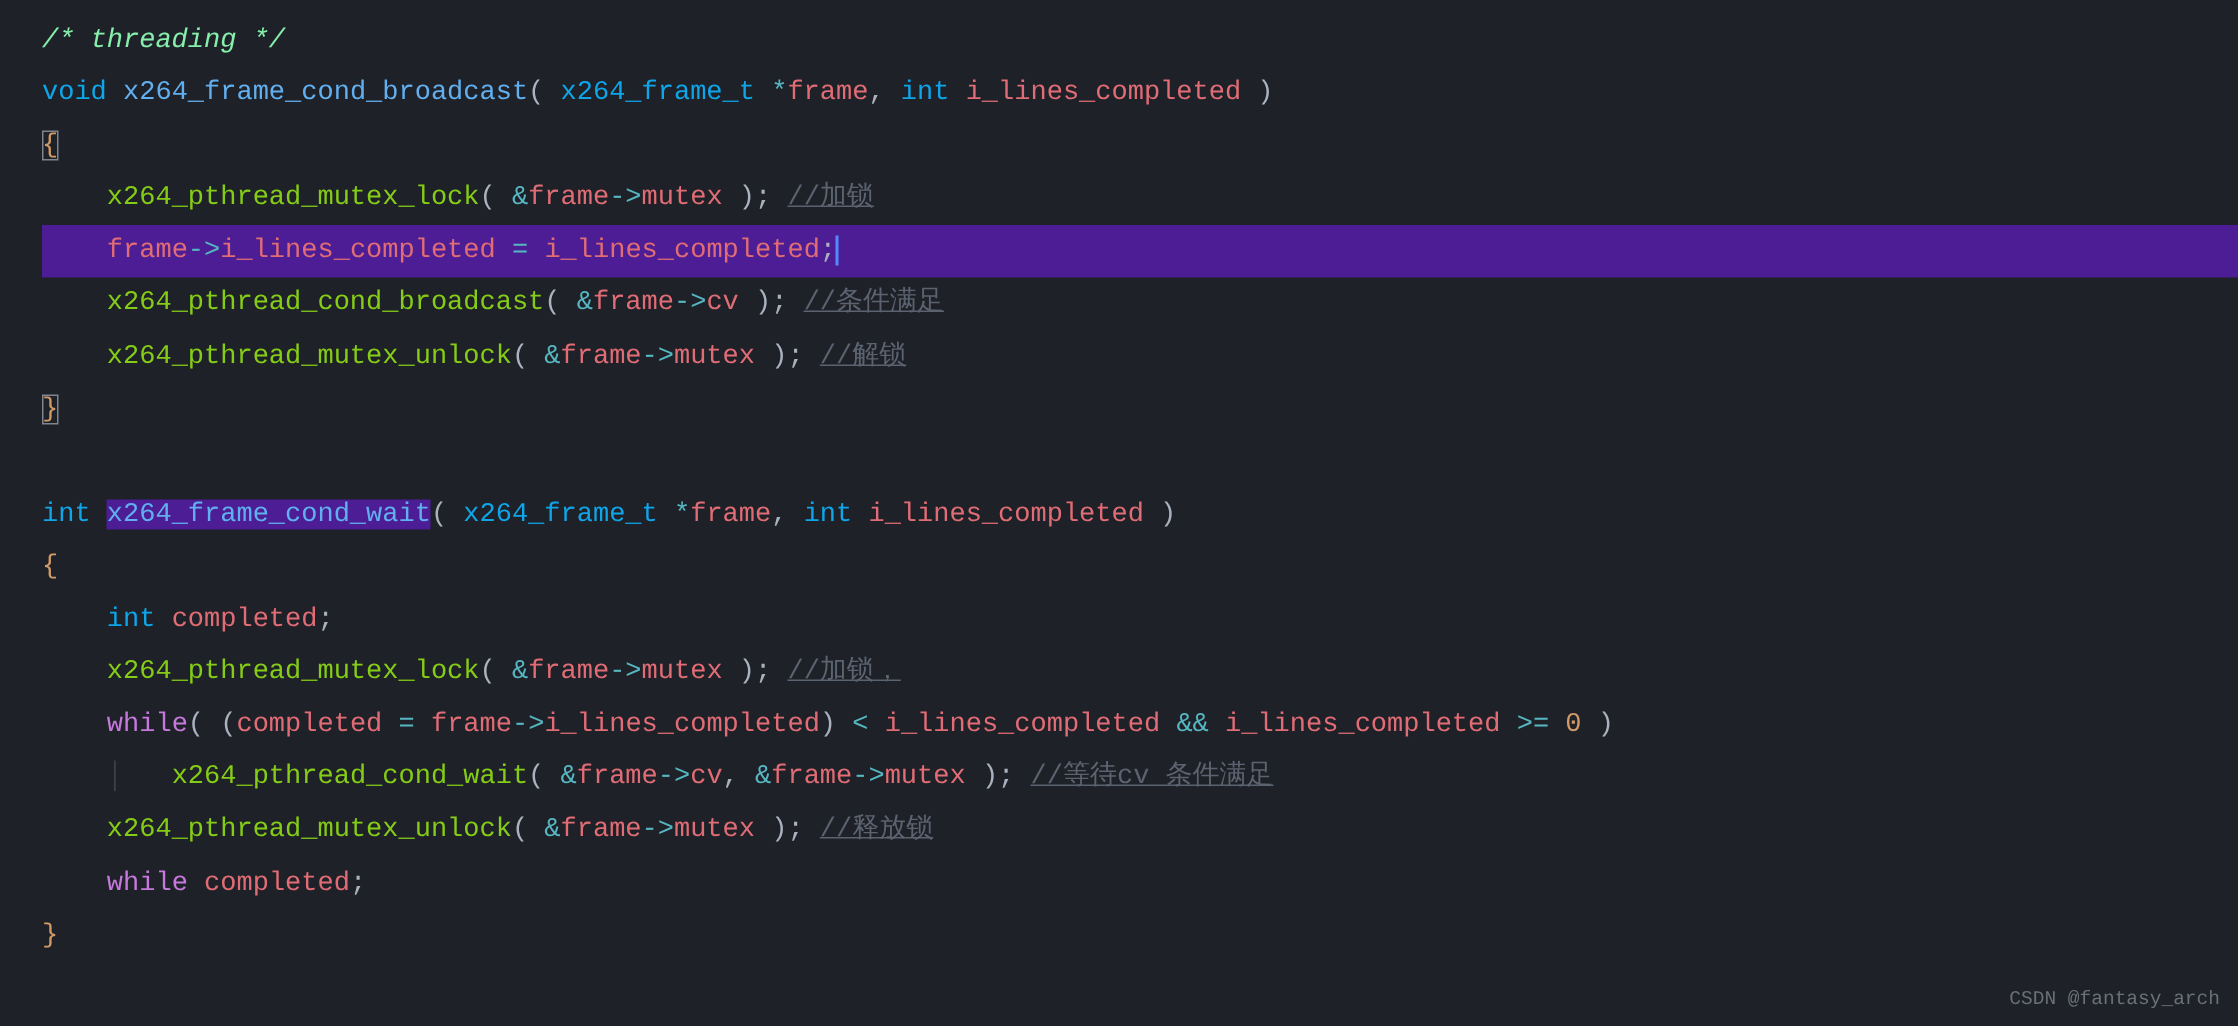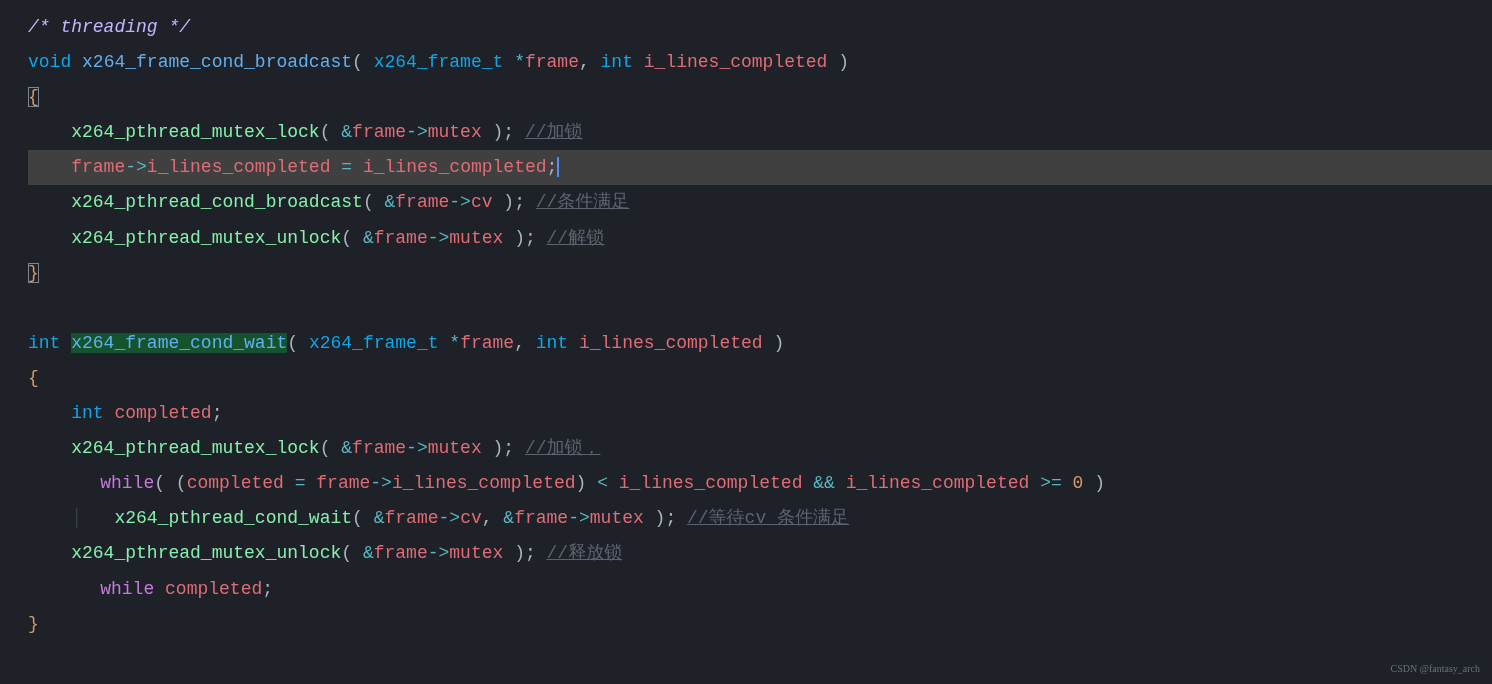--- a/index.html
+++ b/index.html
@@ -14,45 +14,45 @@
     height: 684px;
     overflow: hidden;
     position: relative;
   }
   pre {
     margin: 0;
     padding: 10px 0 0 28px;
     white-space: pre;
     font-family: inherit;
   }
-  .c-comment   { color: #c4b5fd; font-style: italic; }
+  .c-comment   { color: #86efac; font-style: italic; }
   .c-comment-cn{ color: #5c6370; text-decoration: underline; }
-  .c-keyword   { color: #c678dd; margin-left: 29px; }
+  .c-keyword   { color: #c678dd; }
   .c-type      { color: #0ea5e9; }
-  .c-func      { color: #86efac; }
+  .c-func      { color: #84cc16; }
   .c-funcdef   { color: #61afef; }
   .c-var       { color: #e06c75; }
   .c-param     { color: #e06c75; }
   .c-member    { color: #e06c75; text-align: right; }
   .c-op        { color: #56b6c2; }
   .c-punct     { color: #abb2bf; }
   .c-brace     { color: #d19a66; }
   .c-brace-box { color: #d19a66; outline: 1px solid #7f848e; outline-offset: -1px; }
   .c-num       { color: #d19a66; }
-  .sel         { background: #14532d; }
-  .cursor-line { background: #404040; display: inline-block; width: 100%; }
+  .sel         { background: #4c1d95; }
+  .cursor-line { background: #4c1d95; display: inline-block; width: 100%; }
   .cursor      { border-left: 2px solid #528bff; }
   .indent-guide{ color: #3b4048; }
   .watermark {
     position: absolute;
     right: 12px;
     bottom: 6px;
     color: #6b7078;
-    font-size: 10px;
-    font-family: Liberation Serif, serif;
+    font-size: 13px;
+    font-family: Liberation Mono, monospace;
   }
 </style>
 </head>
 <body>
 
 <pre><span><span class="c-comment">/* threading */</span></span>
 <span><span class="c-type">void</span> <span class="c-funcdef">x264_frame_cond_broadcast</span><span class="c-punct">( </span><span class="c-type">x264_frame_t</span> <span class="c-op">*</span><span class="c-param">frame</span><span class="c-punct">, </span><span class="c-type">int</span> <span class="c-param">i_lines_completed</span><span class="c-punct"> )</span></span>
 <span><span class="c-brace-box">{</span></span>
 <span>    <span class="c-func">x264_pthread_mutex_lock</span><span class="c-punct">( </span><span class="c-op">&amp;</span><span class="c-var">frame</span><span class="c-op">-&gt;</span><span class="c-member">mutex</span><span class="c-punct"> ); </span><span class="c-comment-cn">//加锁</span></span>
 <span class="cursor-line">    <span class="c-var">frame</span><span class="c-op">-&gt;</span><span class="c-member">i_lines_completed</span> <span class="c-op">=</span> <span class="c-var">i_lines_completed</span><span class="c-punct">;</span><span class="cursor"></span></span>

